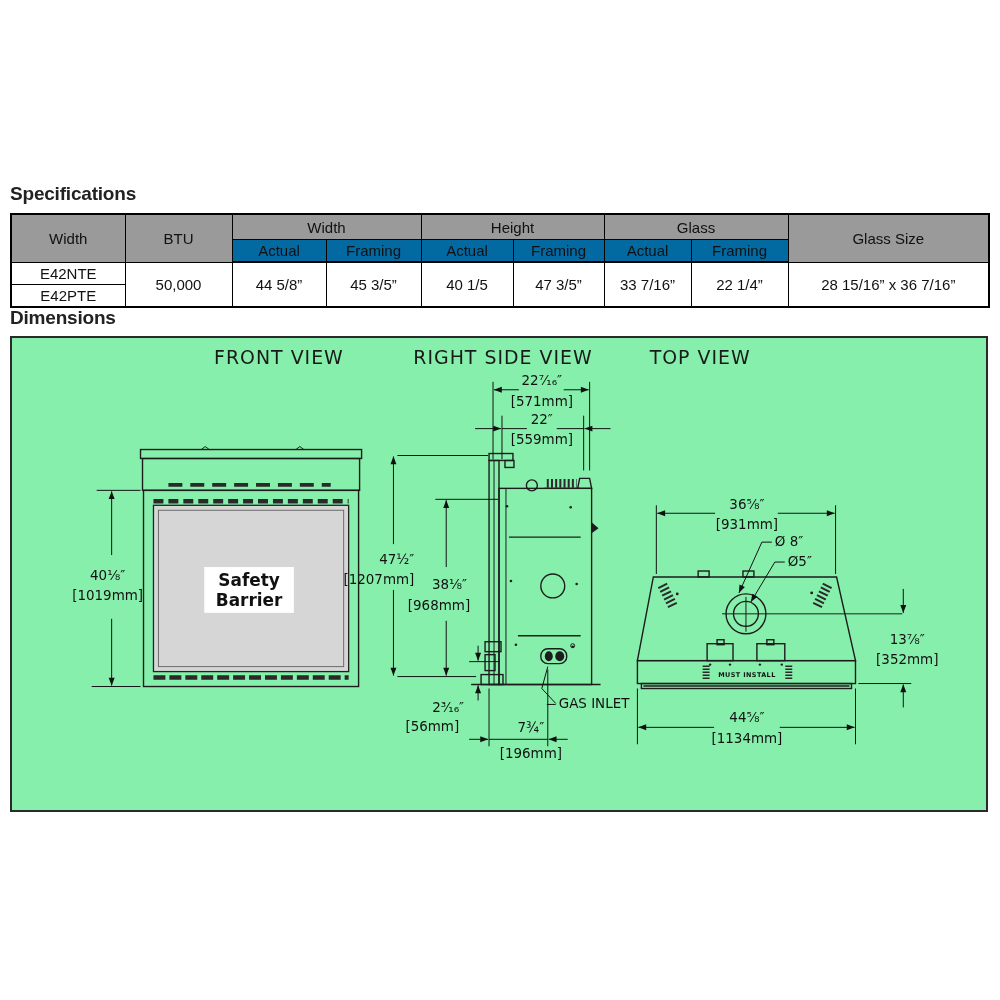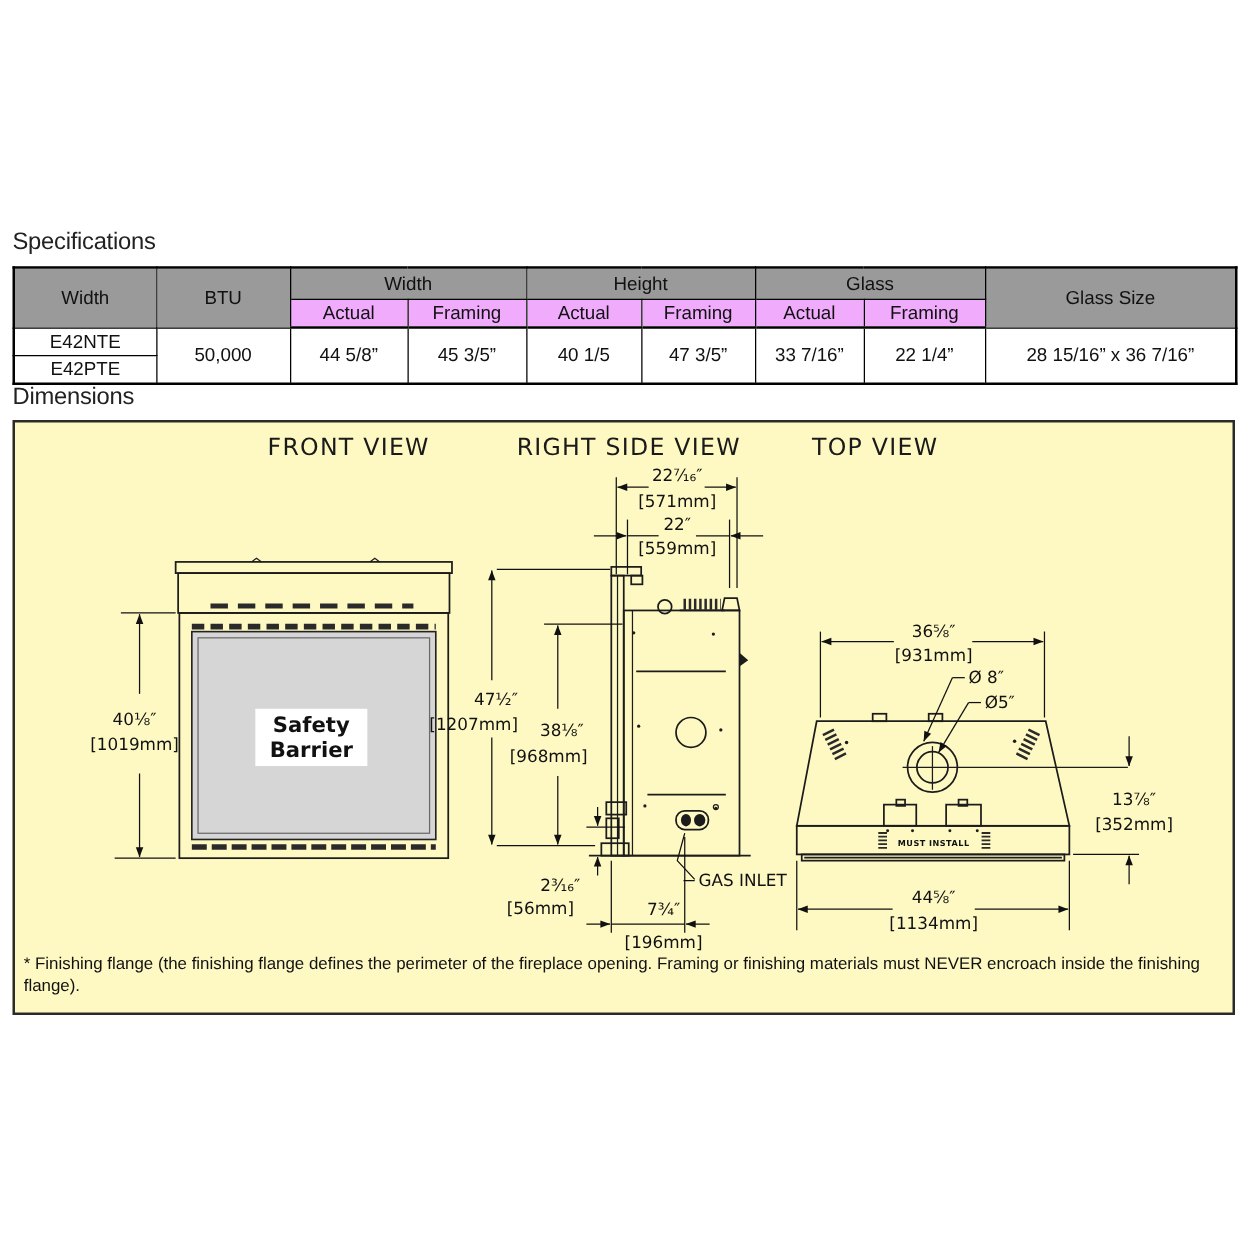--- a/index.html
+++ b/index.html
@@ -1,34 +1,34 @@
 <!DOCTYPE html>
 <html><head>
 <meta charset="utf-8">
 <style>
   html,body{margin:0;padding:0;background:#fff;}
   .page{position:relative;width:1000px;height:1000px;background:#fff;overflow:hidden;
         font-family:"Liberation Sans",sans-serif;color:#111;}
-  .heading{position:absolute;left:10px;font-size:19px;font-weight:normal;color:#222;
+  .heading{position:absolute;left:10px;font-size:19px;font-weight:bold;color:#222;
            letter-spacing:-0.2px;}
   #spec-heading{top:183px;}
   #dim-heading{top:307px;}
 
   table.spec{position:absolute;left:10px;top:213px;width:980px;border-collapse:collapse;
              border:2px solid #000;font-size:15px;text-align:center;table-layout:fixed;}
   table.spec th,table.spec td{border:1px solid #000;padding:0;font-weight:normal;
              overflow:hidden;white-space:nowrap;}
   .hdr-dark{background:#9a9a9a;}
-  .hdr-light{background:#f0abfc;}
+  .hdr-light{background:#0369a1;}
   tr.hdr1 th{height:24px;}
   tr.hdr2 th{height:21px;border-bottom:2px solid #000 !important;}
   tr.data td{height:21px;background:#fff;}
 
   .draw-box{position:absolute;left:10px;top:336px;width:974px;height:472px;
-            border:2px solid #2a2a2a;background:#fef9c3;}
+            border:2px solid #2a2a2a;background:#86efac;}
   .footnote{position:absolute;left:7px;top:424px;width:946px;font-size:13.5px;
             line-height:1.35;color:#111;}
 
   svg .s{stroke:#1c1c1c;stroke-width:1.4;fill:none;}
   svg .thin{stroke:#1c1c1c;stroke-width:1;fill:none;}
   svg .dim{stroke:#111;stroke-width:1;fill:none;}
   svg .dash{stroke:#2a2a2a;fill:none;}
   svg .dot{fill:#1c1c1c;stroke:none;}
   svg text{font-family:"DejaVu Sans",sans-serif;fill:#111;}
   svg .dtxt{font-size:13.5px;}
@@ -279,16 +279,15 @@
       <g>
         <line class="dim" x1="627" y1="352" x2="627" y2="408"></line>
         <line class="dim" x1="846" y1="352" x2="846" y2="408"></line>
         <line class="dim" x1="704" y1="391" x2="628" y2="391" marker-end="url(#arr)"></line>
         <line class="dim" x1="770" y1="391" x2="845" y2="391" marker-end="url(#arr)"></line>
         <text class="dtxt" text-anchor="middle" x="737" y="386">44⅝″</text>
         <text class="dtxt" text-anchor="middle" x="737" y="407">[1134mm]</text>
       </g>
     </svg>
 
-    <div class="footnote">* Finishing flange (the finishing flange defines the perimeter of the fireplace opening. Framing or finishing materials must NEVER encroach inside the finishing flange).</div>
   </div>
 
 </div>
 
 </body></html>

